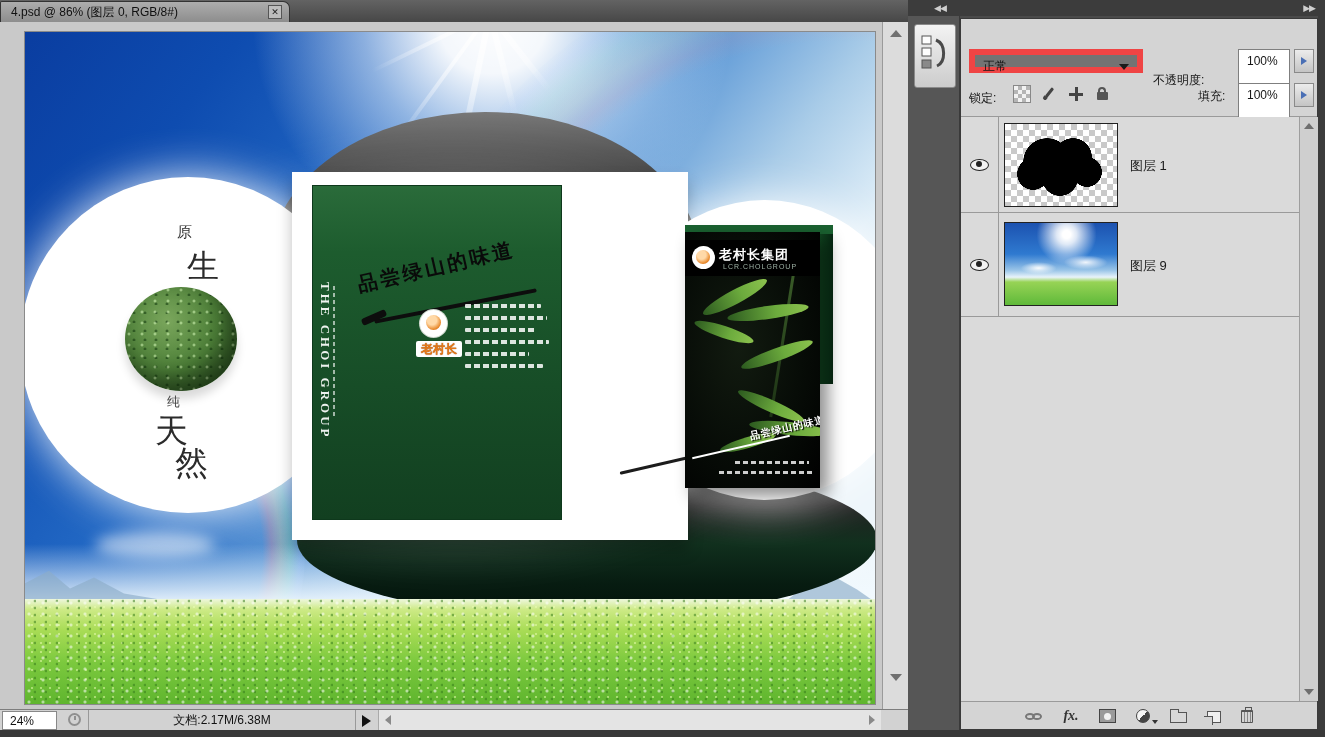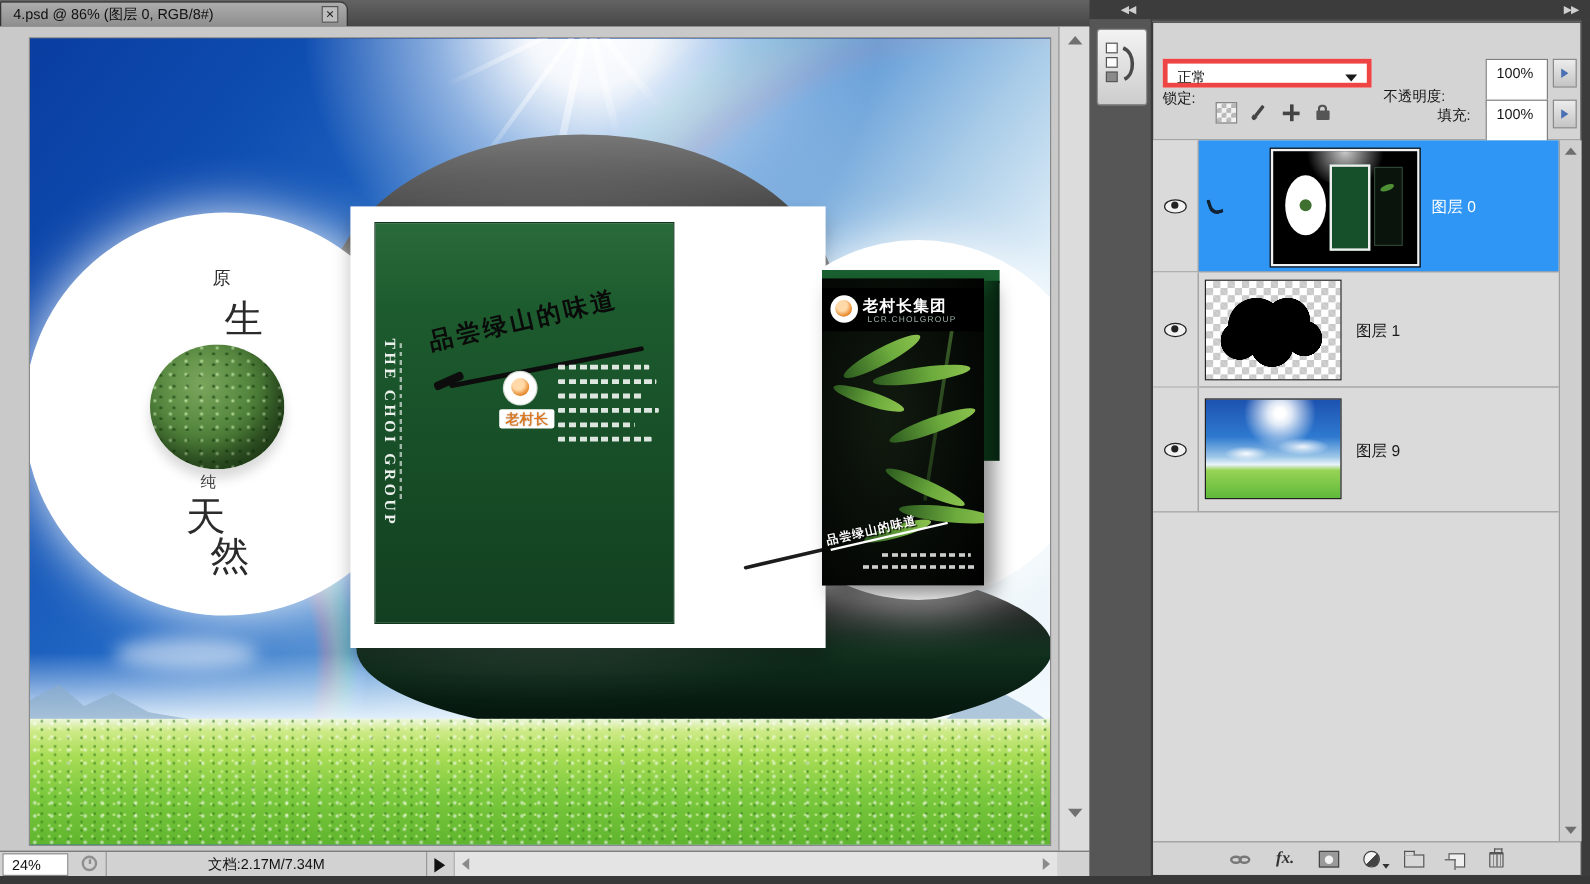--- a/index.html
+++ b/index.html
@@ -81,39 +81,39 @@
     font-weight:bold;font-size:20px;letter-spacing:3px;color:#0a0a0a;white-space:nowrap;}
   .calli-c-line{position:absolute;left:60px;top:118px;width:165px;height:4px;background:#0d0d0d;
     transform:rotate(-11deg);border-radius:2px;}
   .calli-c-blob{position:absolute;left:48px;top:128px;width:26px;height:7px;background:#0d0d0d;
     transform:rotate(-24deg);border-radius:3px;}
   .logo-circ{position:absolute;left:107px;top:124px;width:27px;height:27px;border-radius:50%;background:#fff;
     box-shadow:0 0 0 1px #cfd8cf;}
   .logo-circ i{position:absolute;left:6px;top:5px;width:15px;height:15px;border-radius:50%;display:block;
     background:radial-gradient(circle at 40% 35%, #ffd9a8 35%, #e8882a 70%, #a8481a);}
   .logo-word{position:absolute;left:103px;top:155px;width:46px;height:16px;background:#fff;border-radius:2px;
-    font-size:12px;font-weight:normal;color:#e67817;text-align:center;line-height:16px;
+    font-size:12px;font-weight:bold;color:#e67817;text-align:center;line-height:16px;
     text-shadow:0 0 1px #7a3a00;}
   .ct{position:absolute;left:152px;height:4px;border-radius:1px;
     background:repeating-linear-gradient(90deg, rgba(255,255,255,.85) 0 6px, rgba(255,255,255,0) 6px 9px);}
   .ct.t1{top:118px;width:76px;} .ct.t2{top:130px;width:82px;} .ct.t3{top:142px;width:70px;}
   .ct.t4{top:154px;width:84px;} .ct.t5{top:166px;width:64px;} .ct.t6{top:178px;width:78px;}
   .spine{position:absolute;left:4px;top:96px;height:260px;writing-mode:vertical-rl;
     font-family:"Liberation Serif",serif;font-size:13px;font-weight:bold;letter-spacing:3px;
     color:rgba(255,255,255,.92);white-space:nowrap;}
   .spine-mini{position:absolute;left:20px;top:100px;width:2px;height:130px;
     background:repeating-linear-gradient(180deg, rgba(255,255,255,.6) 0 4px, transparent 4px 7px);}
 
   
   .pkgr-topstrip{position:absolute;left:660px;top:193px;width:148px;height:11px;background:#1a6130;z-index:5;}
   .pkgr-fold{position:absolute;left:795px;top:202px;width:13px;height:150px;z-index:5;
     background:linear-gradient(90deg,#114821,#062712);}
   .pkgr{position:absolute;left:660px;top:200px;width:135px;height:256px;z-index:6;overflow:hidden;
     background:radial-gradient(ellipse at 40% 45%, #121b10 0%, #070c07 55%, #000 100%);
-    box-shadow:8px 8px 16px rgba(0,0,0,.45);}
+    box-shadow:8px 8px 16px rgba(0,0,0,.45);text-align:right;}
   .pkgr-bar{position:absolute;left:0;top:8px;width:135px;height:36px;background:#000;}
   .pkgr-logo{position:absolute;left:7px;top:6px;width:23px;height:23px;border-radius:50%;background:#fff;}
   .pkgr-logo i{position:absolute;left:4px;top:4px;width:14px;height:14px;border-radius:50%;display:block;
     background:radial-gradient(circle at 40% 35%, #ffd9a8 35%, #e8882a 70%, #a8481a);}
   .pkgr-brand{position:absolute;left:34px;top:6px;font-size:13px;font-weight:bold;color:#fff;letter-spacing:1px;}
   .pkgr-sub{position:absolute;left:38px;top:23px;font-size:7px;color:#9fb3a6;letter-spacing:1px;}
   .leaf{position:absolute;border-radius:50%;background:linear-gradient(90deg,#2c5a1f,#6cab3d 60%,#8cc24e);}
   .leaf.l1{left:14px;top:58px;width:72px;height:14px;transform:rotate(-28deg);}
   .leaf.l2{left:42px;top:74px;width:82px;height:13px;transform:rotate(-8deg);}
   .leaf.l3{left:8px;top:94px;width:62px;height:12px;transform:rotate(18deg);}
@@ -171,31 +171,31 @@
   
   .lpanel{position:absolute;left:960px;top:18px;width:358px;height:712px;background:#d4d4d4;
     border:1px solid #3a3a3a;box-sizing:border-box;font-size:12px;color:#151515;}
   .ptabbar{position:absolute;left:0;top:0;width:100%;height:22px;background:linear-gradient(#a0a0a0,#888);}
   .ptab{position:absolute;left:4px;top:2px;width:60px;height:20px;background:linear-gradient(#cdcdcd,#b2b2b2);
     border:1px solid #6e6e6e;border-bottom:none;border-radius:3px 3px 0 0;text-align:center;line-height:20px;box-sizing:border-box;}
   .pmenu{position:absolute;right:8px;top:6px;width:22px;height:10px;}
   .pmenu .t{position:absolute;left:0;top:3px;border-left:4px solid transparent;border-right:4px solid transparent;border-top:5px solid #222;}
   .pmenu .b{position:absolute;right:0;top:0;width:12px;height:2px;background:#222;box-shadow:0 4px 0 #222,0 8px 0 #222;}
   .controls{position:absolute;left:0;top:22px;width:100%;height:76px;border-bottom:1px solid #9a9a9a;box-sizing:border-box;}
-  .blend{position:absolute;left:8px;top:8px;width:174px;height:24px;background:#ffffff;border:4px solid #ef4444;
+  .blend{position:absolute;left:8px;top:8px;width:174px;height:24px;background:#737373;border:6px solid #ef4444;
     line-height:22px;padding-left:8px;box-sizing:border-box;}
   .blend .dd{position:absolute;right:8px;top:9px;border-left:5px solid transparent;border-right:5px solid transparent;border-top:6px solid #1a1a1a;}
   .oplabel{position:absolute;left:192px;top:31px;}
   .valbox{position:absolute;left:277px;width:52px;height:40px;background:#fff;border:1px solid #7f7f7f;
     line-height:22px;padding-left:8px;box-sizing:border-box;}
   .vb1{top:8px;} .vb2{top:42px;}
   .arrbtn{position:absolute;left:333px;width:20px;height:24px;background:linear-gradient(#ececec,#c4c4c4);
     border:1px solid #8a8a8a;box-sizing:border-box;}
   .arrbtn i{position:absolute;left:6px;top:7px;border-top:4px solid transparent;border-bottom:4px solid transparent;border-left:6px solid #4a6fb5;}
-  .locklabel{position:absolute;left:8px;top:33px;}
+  .locklabel{position:absolute;left:8px;top:49px;}
   .lockicons{position:absolute;left:52px;top:44px;height:20px;display:flex;gap:9px;}
   .lk{width:18px;height:18px;position:relative;}
   .lk-checker{border:1px solid #888;box-sizing:border-box;background:
     linear-gradient(45deg,#b5b5b5 25%,transparent 25%,transparent 75%,#b5b5b5 75%),
     linear-gradient(45deg,#b5b5b5 25%,#f2f2f2 25%,#f2f2f2 75%,#b5b5b5 75%);
     background-size:8px 8px;background-position:0 0,4px 4px;}
   .lk-brush:before{content:'';position:absolute;left:8px;top:2px;width:3px;height:11px;background:#444;transform:rotate(38deg);border-radius:1px;}
   .lk-brush:after{content:'';position:absolute;left:3px;top:11px;width:4px;height:4px;background:#444;transform:rotate(38deg);border-radius:0 0 3px 3px;}
   .lk-move:before{content:'';position:absolute;left:8px;top:2px;width:2.5px;height:14px;background:#444;}
   .lk-move:after{content:'';position:absolute;left:2px;top:8px;width:14px;height:2.5px;background:#444;}
@@ -360,21 +360,21 @@
   </div>
 
   <div class="vscroll">
     <div class="tri up"></div>
     <div class="tri down"></div>
   </div>
 
   <div class="statusbar">
     <div class="zoombox">24%</div>
     <div class="clock"></div>
-    <div class="docinfo">文档:2.17M/7.34M</div>
+    <div class="docinfo">文档:2.17M/6.38M</div>
     <div class="playtri"></div>
     <div class="hscroll">
       <div class="hs-l"></div>
       <div class="hs-r"></div>
     </div>
   </div>
 
   <div class="dock-topbar">
     <span class="lft">◀◀</span>
     <span class="rgt">▶▶</span>
@@ -411,39 +411,20 @@
         <div class="lk lk-lock"></div>
       </div>
       <span class="filllabel">填充:</span>
       <div class="valbox vb2">100%</div>
       <div class="arrbtn vb2">
           <i></i>
         </div>
     </div>
 
     <div class="llist">
-      <div class="lrow r0">
-        <div class="eyecol">
-            <div class="eye"></div>
-          </div>
-        <div class="rowbody">
-          <div class="lglyph"></div>
-          <div class="thumb0">
-            <div class="t0glow"></div>
-            <div class="t0w">
-                <i></i>
-              </div>
-            <div class="t0g"></div>
-            <div class="t0r">
-                <i></i>
-              </div>
-          </div>
-          <div class="lname">图层 0</div>
-        </div>
-      </div>
       <div class="lrow r1">
         <div class="eyecol">
             <div class="eye"></div>
           </div>
         <div class="rowbody">
           <div class="thumb1"></div>
           <div class="lname">图层 1</div>
         </div>
       </div>
       <div class="lrow r2">

